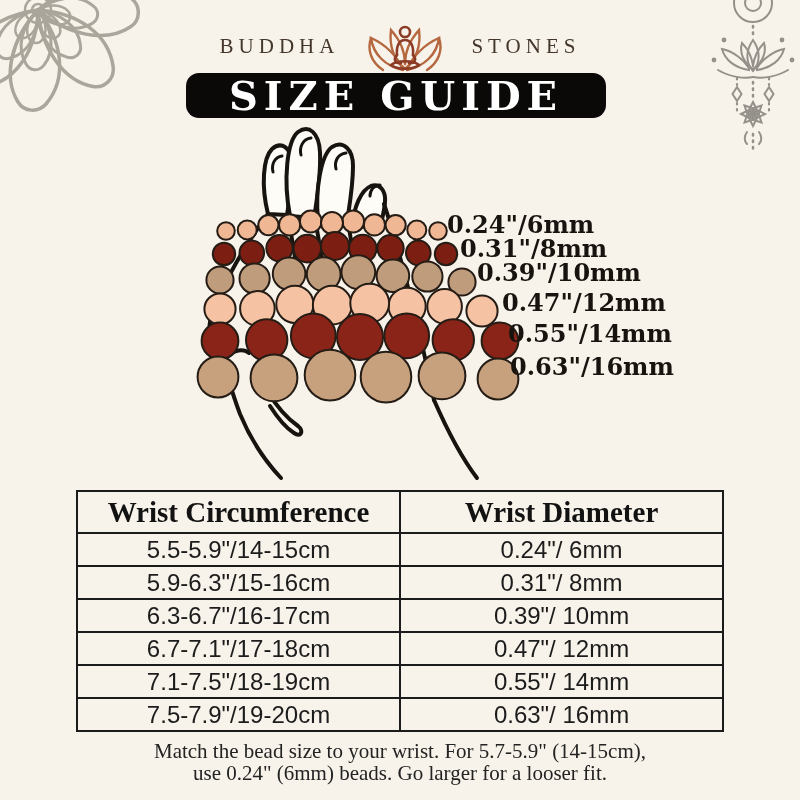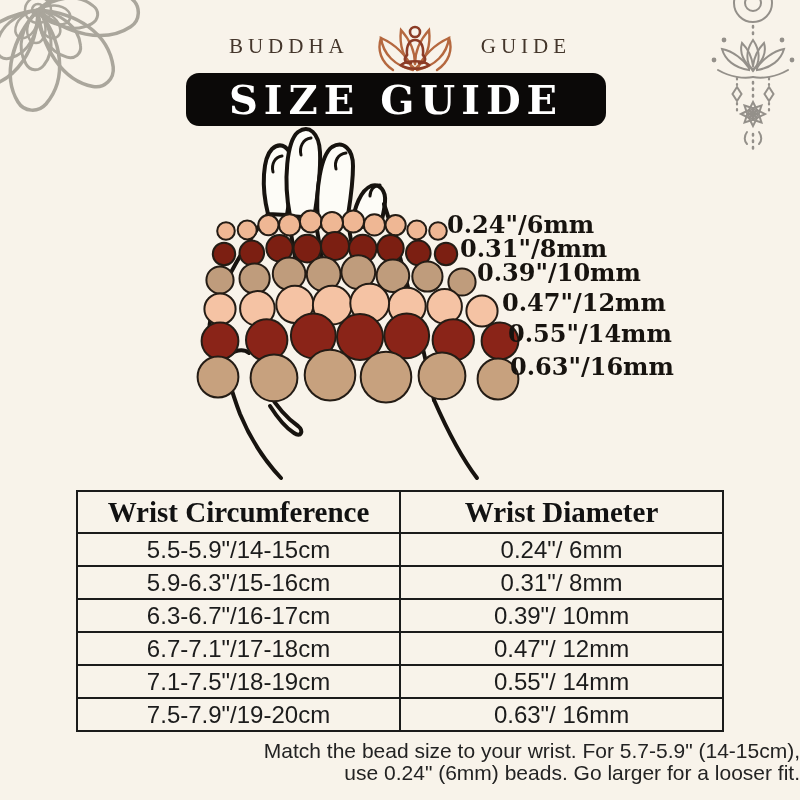--- a/index.html
+++ b/index.html
@@ -7,21 +7,21 @@
        background:#f8f3ea;font-family:"Liberation Sans",sans-serif;}
 
   
   .logo-row{position:absolute;top:18px;left:0;width:800px;height:56px;
             display:flex;align-items:center;justify-content:center;gap:24px;}
   .logo-word{font-family:"Liberation Serif",serif;font-size:21px;letter-spacing:5px;
              color:#44362b;font-weight:500;}
   .logo-lotus{width:84px;height:56px;flex:0 0 auto;}
 
   
-  .banner{position:absolute;left:186px;top:73px;width:420px;height:53px;
+  .banner{position:absolute;left:186px;top:73px;width:420px;height:45px;
           background:#0b0908;border-radius:13px;display:flex;
           align-items:center;justify-content:center;}
   .banner-title{font-family:"DejaVu Serif",serif;font-weight:bold;font-size:40px;
                 color:#ffffff;letter-spacing:6px;white-space:nowrap;}
 
   
   .scene{position:absolute;left:0;top:0;width:800px;height:800px;pointer-events:none;}
 
   
   .bead-label{position:absolute;font-family:"DejaVu Serif",serif;font-weight:600;
@@ -30,22 +30,22 @@
   
   .size-table{position:absolute;left:76px;top:490px;width:648px;
               border-collapse:collapse;table-layout:fixed;}
   .size-table th,.size-table td{border:2px solid #1b1b1b;text-align:center;padding:0;}
   .size-table th{font-family:"Liberation Serif",serif;font-weight:bold;font-size:29px;
                  height:40px;color:#121212;}
   .size-table td{font-family:"Liberation Sans",sans-serif;font-size:24px;
                  height:31px;color:#1c1c1c;}
 
   
-  .footnote{position:absolute;left:0;top:740px;width:800px;text-align:right;
-            font-family:Liberation Sans, sans-serif;font-size:21px;line-height:22px;
+  .footnote{position:absolute;left:0;top:740px;width:800px;text-align:center;
+            font-family:Liberation Serif, serif;font-size:21px;line-height:22px;
             color:#232323;}
 </style>
 </head>
 <body>
 
 <svg class="scene" viewBox="0 0 800 800">
 
   <g fill="none" stroke="#aaa69c" stroke-width="3.5" stroke-linejoin="round">
     <g>
       <path d="M38,10 C62,40 68,78 46,104 C38,113 24,112 18,102 C2,76 12,38 38,10 Z"></path>
@@ -199,21 +199,21 @@
       <path d="M76,20 C80,32 76,44 64,52"></path>
     </g>
     <g stroke="#8c3c26" stroke-width="2.6">
       <circle cx="42" cy="14" r="5"></circle>
       <path d="M34,37 C33,27 37,22 42,22 C47,22 51,27 50,37"></path>
       <path d="M34,37 C30,41 32,46 38,45"></path>
       <path d="M50,37 C54,41 52,46 46,45"></path>
       <path d="M28,47 C34,42 50,42 56,47 C50,52 34,52 28,47 Z"></path>
     </g>
   </svg>
-  <span class="logo-word">GUIDE</span>
+  <span class="logo-word">STONES</span>
 </div>
 
 <div class="banner">
   <span class="banner-title">SIZE GUIDE</span>
 </div>
 
 <div>
     <div class="bead-label" style="left: 447px; top: 211px;">0.24"/6mm</div>
     <div class="bead-label" style="left: 460px; top: 235px;">0.31"/8mm</div>
     <div class="bead-label" style="left: 477px; top: 259px;">0.39"/10mm</div>

